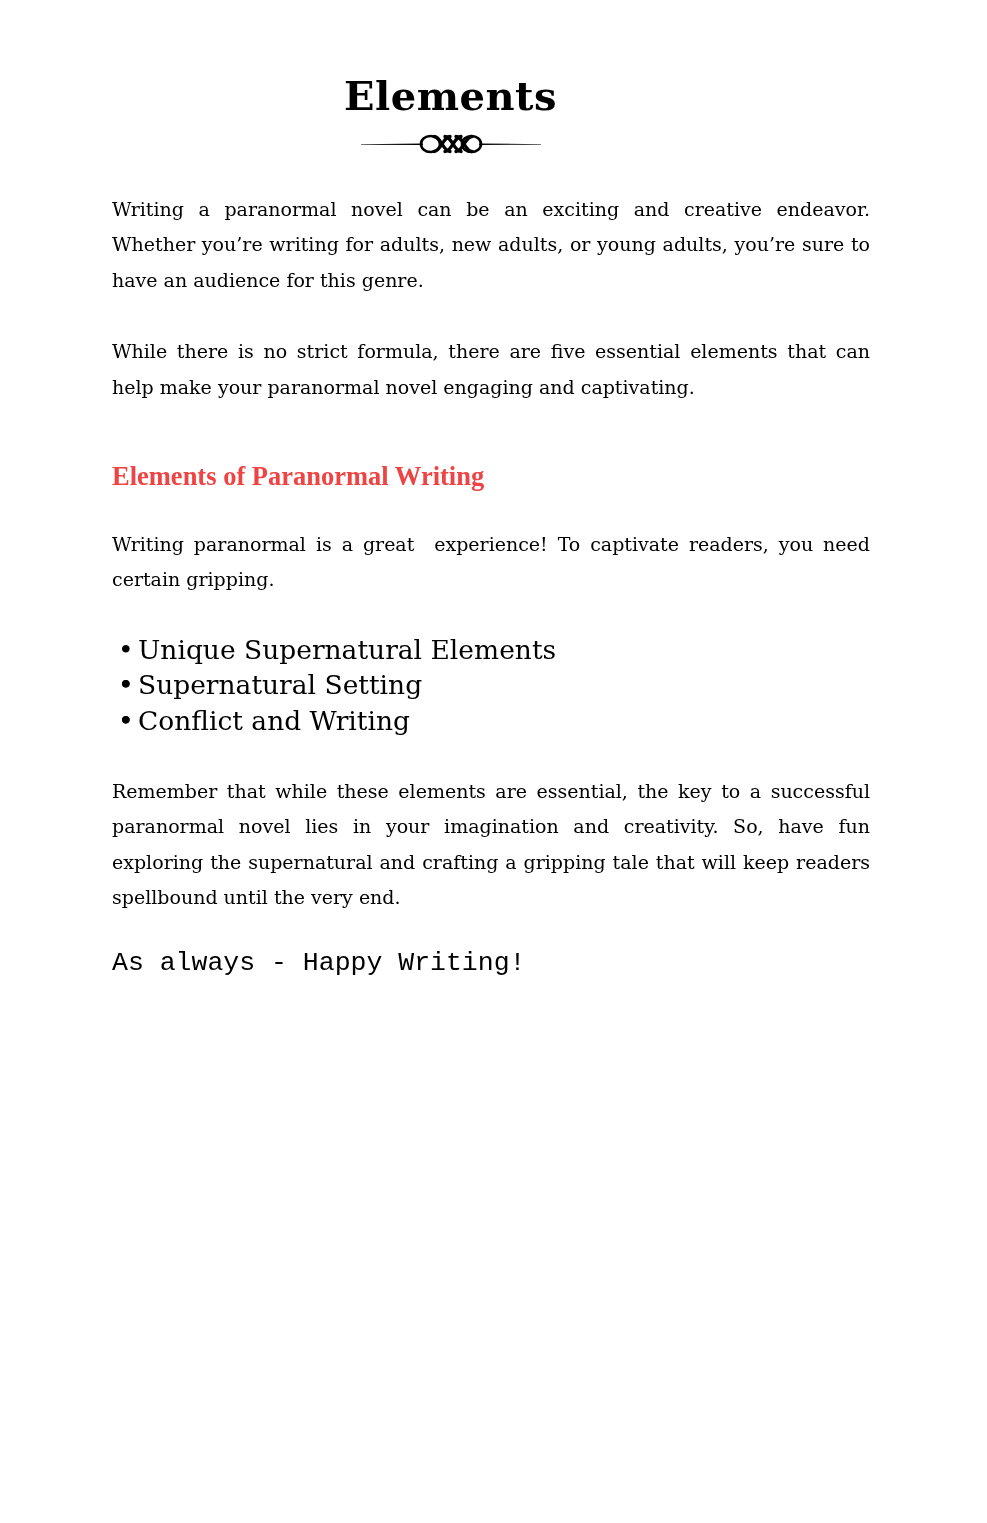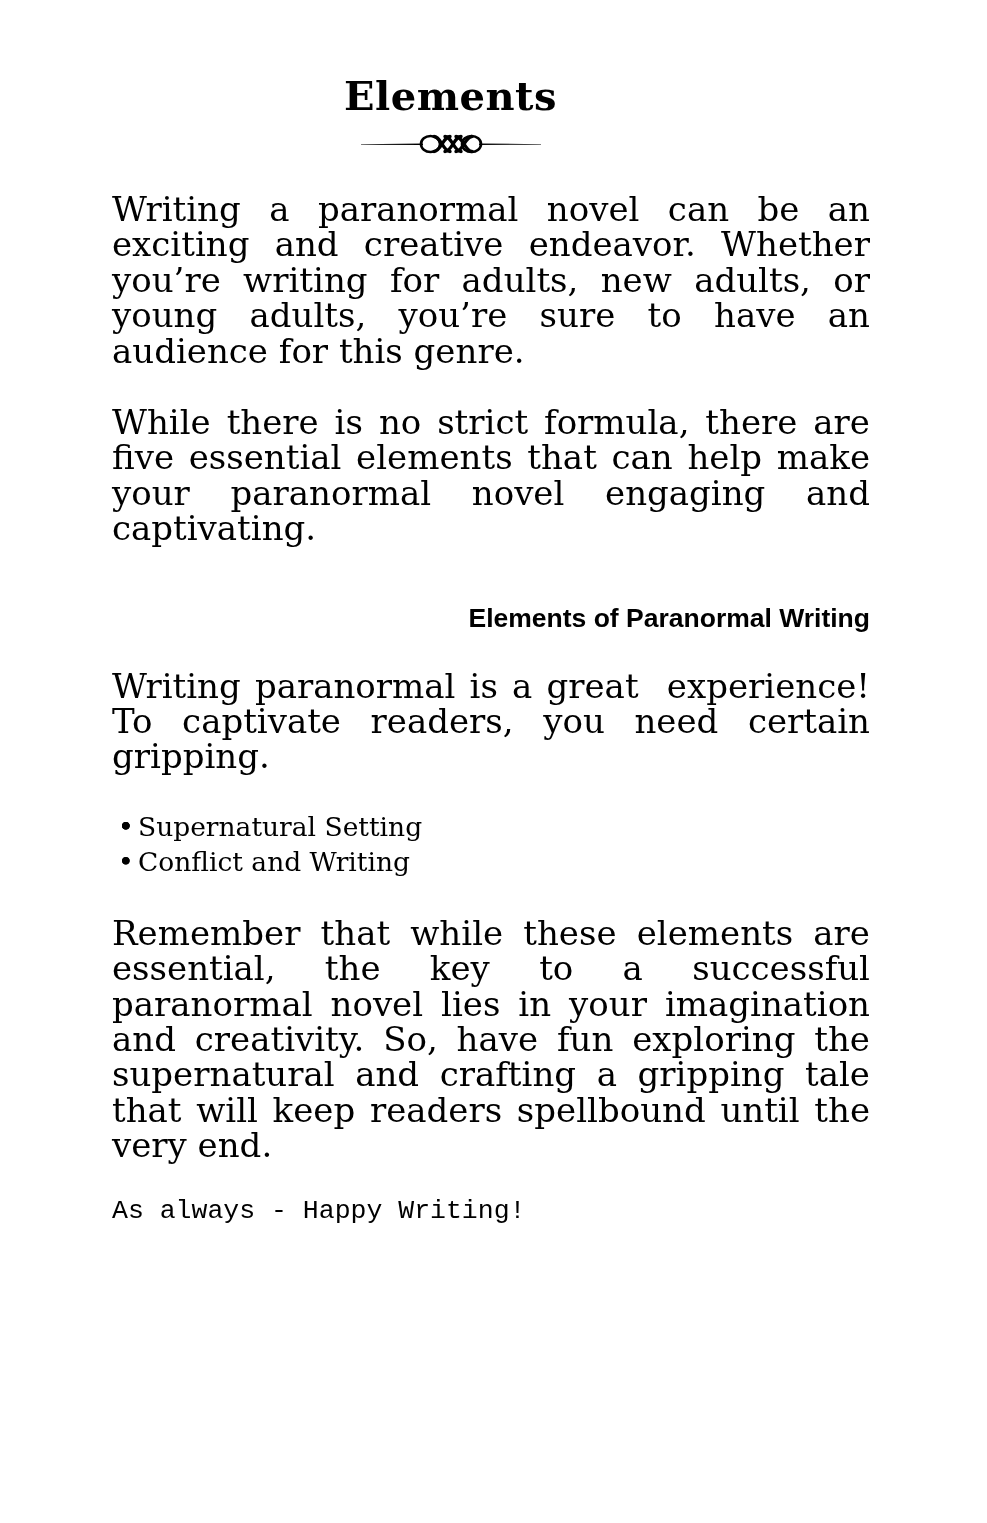--- a/index.html
+++ b/index.html
@@ -59,42 +59,42 @@
   
   .content {
     position: absolute;
     left: 112px;
     top: 192px;
     width: 758px;
   }
 
   .para {
     font-family: "DejaVu Serif", serif;
-    font-size: 34px;
+    font-size: 19px;
     line-height: 35.4px;
     text-align: justify;
     text-justify: inter-word;
     margin: 0;
     color: #000000;
     white-space: pre-wrap;
   }
 
   .gap-lg { height: 36px; }
   .gap-md { height: 34px; }
   .gap-xl { height: 54px; }
   .gap-sm { height: 30px; }
 
   .section-heading {
-    font-family: Liberation Sans, sans-serif;
+    font-family: Liberation Serif, serif;
     font-weight: 700;
     font-size: 26.5px;
     line-height: 34px;
     margin: 0;
-    text-align: right;
-    color: #000000;
+    text-align: left;
+    color: #ef4444;
   }
 
   
   .bullet-list {
     list-style: none;
     margin: 0;
     padding: 0;
   }
 
   .bullet-item {
@@ -165,20 +165,21 @@
 
     <div class="gap-md"></div>
 
     <p class="para">Writing paranormal is a great  experience! To captivate readers, you need certain gripping.</p>
 
     <div class="gap-md"></div>
 
     <ul class="bullet-list">
       <li class="bullet-item">
         <span class="bullet-dot">•</span>
+        <span>Unique Supernatural Elements</span>
       </li>
       <li class="bullet-item">
         <span class="bullet-dot">•</span>
       </li>
       <li class="bullet-item">
         <span class="bullet-dot">•</span>
         <span>Supernatural Setting</span>
       </li>
       <li class="bullet-item">
         <span class="bullet-dot">•</span>

